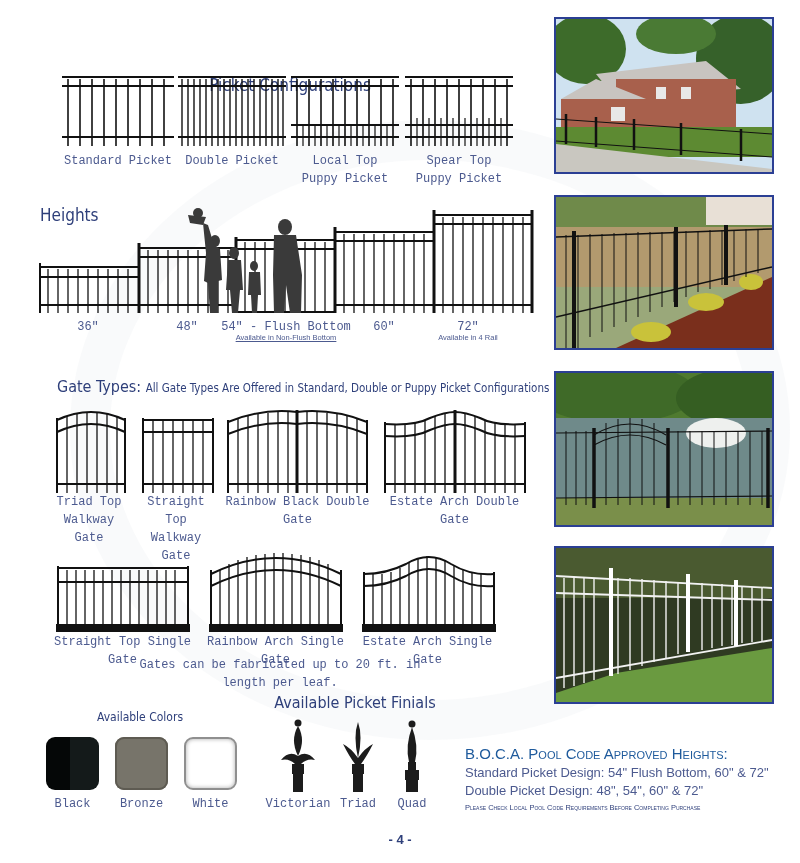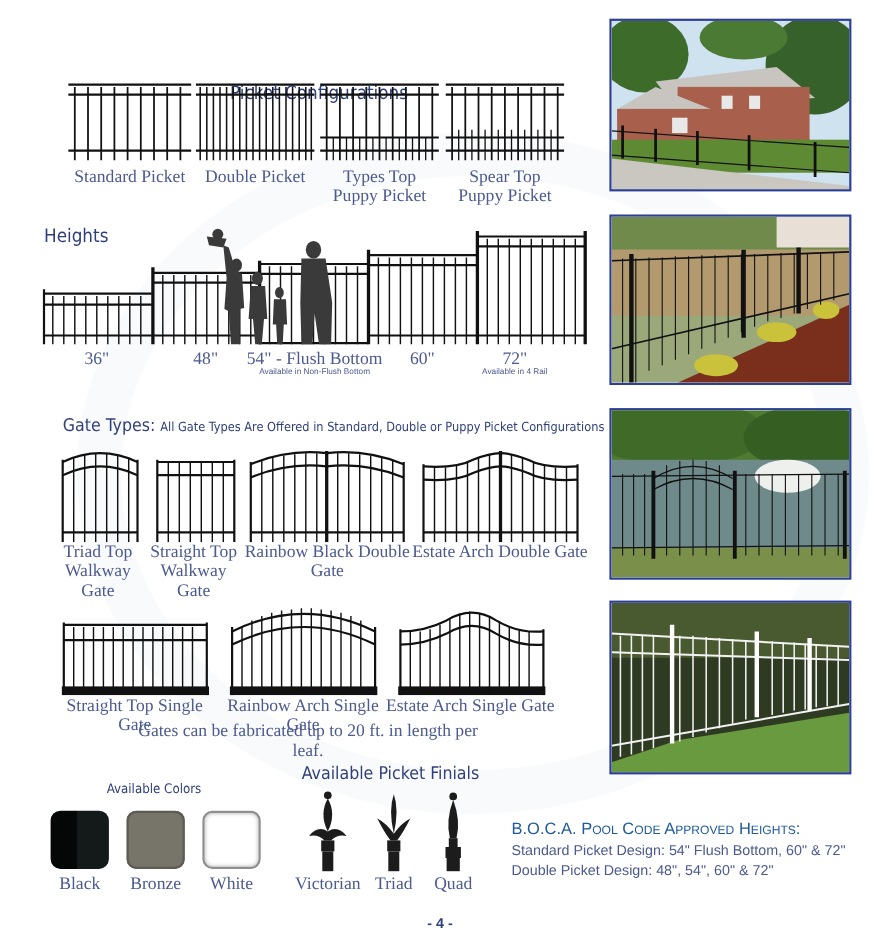--- a/index.html
+++ b/index.html
@@ -1,19 +1,19 @@
 <!DOCTYPE html>
 <html><head>
 <meta charset="utf-8">
 <style>
   html,body{margin:0;padding:0;}
   body{width:800px;height:863px;position:relative;background:#ffffff;overflow:hidden;font-family:"Liberation Sans",sans-serif;}
   .abs{position:absolute;}
   .title{color:#2e3f7a;font-family:"DejaVu Sans",sans-serif;font-stretch:condensed;}
-  .lbl{color:#4c5a8f;font-size:16px;text-align:center;font-family:Liberation Serif, serif;line-height:18px;}
+  .lbl{color:#4c5a8f;font-size:12px;text-align:center;font-family:Liberation Mono, monospace;line-height:18px;}
   .small{color:#4c5a8f;font-size:7.5px;text-align:center;}
   .photo{position:absolute;border:2px solid #2b3f94;box-sizing:border-box;overflow:hidden;}
   svg{display:block;}
   .swatch{position:absolute;width:53px;height:53px;border-radius:9px;box-sizing:border-box;}
   .watermark{position:absolute;left:70px;top:120px;width:720px;height:620px;border-radius:50%;border:40px solid rgba(200,205,215,0.10);box-sizing:border-box;}
 </style>
 </head>
 <body>
 
 <div class="watermark"></div>
@@ -124,21 +124,21 @@
   </g>
 </svg>
 
 <div class="abs lbl" style="left:62px;top:152px;width:112px;">
     <div>Standard Picket</div>
   </div>
 <div class="abs lbl" style="left:178px;top:152px;width:108px;">
     <div>Double Picket</div>
   </div>
 <div class="abs lbl" style="left:291px;top:152px;width:108px;">
-    <div>Types Top</div>
+    <div>Local Top</div>
     <div>Puppy Picket</div>
   </div>
 <div class="abs lbl" style="left:405px;top:152px;width:108px;">
     <div>Spear Top</div>
     <div>Puppy Picket</div>
   </div>
 
 <div class="abs title" style="left:40px;top:205px;font-size:17px;">Heights</div>
 
 <svg class="abs" style="left:38px;top:205px;" width="500" height="110">
@@ -229,21 +229,21 @@
       <path d="M211 67 L222 67 L223 90 L220 90 L219 108 L214 108 L213 90 L210 90Z"></path>
     <ellipse cx="247" cy="22" rx="7" ry="8"></ellipse>
       <path d="M236 30 L258 30 L264 70 L263 108 L252 108 L248 80 L246 108 L236 108 L235 70Z"></path>
   </g>
 </svg>
 
 <div class="abs lbl" style="left:38px;top:318px;width:100px;">36"</div>
 <div class="abs lbl" style="left:138px;top:318px;width:98px;">48"</div>
 <div class="abs" style="left:216px;top:318px;width:140px;">
   <div class="lbl">54" - Flush Bottom</div>
-  <div class="small" style="margin-top:-3px;">Available in Non-Flush Bottom</div>
+  <div class="small" style="margin-top:-3px;text-decoration:underline;">Available in Non-Flush Bottom</div>
 </div>
 <div class="abs lbl" style="left:335px;top:318px;width:98px;">60"</div>
 <div class="abs" style="left:418px;top:318px;width:100px;">
   <div class="lbl">72"</div>
   <div class="small" style="margin-top:-3px;">Available in 4 Rail</div>
 </div>
 
 <div class="abs" style="left:57px;top:377px;white-space:nowrap;">
   <span class="title" style="font-size:16px;text-align:right;">Gate Types:</span>
   <span class="title" style="font-size:11.5px;">All Gate Types Are Offered in Standard, Double or Puppy Picket Configurations</span>
@@ -437,20 +437,21 @@
   </g>
 </svg>
 <div class="abs lbl" style="left:263px;top:795px;width:70px;">Victorian</div>
 <div class="abs lbl" style="left:323px;top:795px;width:70px;">Triad</div>
 <div class="abs lbl" style="left:377px;top:795px;width:70px;">Quad</div>
 
 <div class="abs" style="left:465px;top:733px;width:330px;">
   <div style="color:#1e5a9c;font-size:15px;font-variant:small-caps;white-space:nowrap;margin-top:12px;">B.O.C.A. Pool Code Approved Heights:</div>
   <div style="color:#4c5a8f;font-size:13px;margin-top:3px;white-space:nowrap;">Standard Picket Design: 54" Flush Bottom, 60" &amp; 72"</div>
   <div style="color:#4c5a8f;font-size:13px;margin-top:3px;white-space:nowrap;">Double Picket Design: 48",  54",  60"  &amp; 72"</div>
+  <div style="color:#2e3f7a;font-size:7.5px;font-variant:small-caps;margin-top:5px;white-space:nowrap;">Please Check Local Pool Code Requirements Before Completing Purchase</div>
 </div>
 
 <div class="photo" style="left:554px;top:17px;width:220px;height:157px;">
   <svg width="216" height="153">
     <rect width="216" height="153" fill="#cfe2f0"></rect>
     <ellipse cx="30" cy="30" rx="40" ry="35" fill="#3d6b2a"></ellipse>
       <ellipse cx="185" cy="40" rx="45" ry="45" fill="#36612a"></ellipse>
       <ellipse cx="120" cy="15" rx="40" ry="20" fill="#4a7a34"></ellipse>
     <polygon points="40,55 150,42 185,70 60,80" fill="#c8c4c0"></polygon>
     <rect x="60" y="60" width="120" height="50" fill="#a8604c"></rect>

